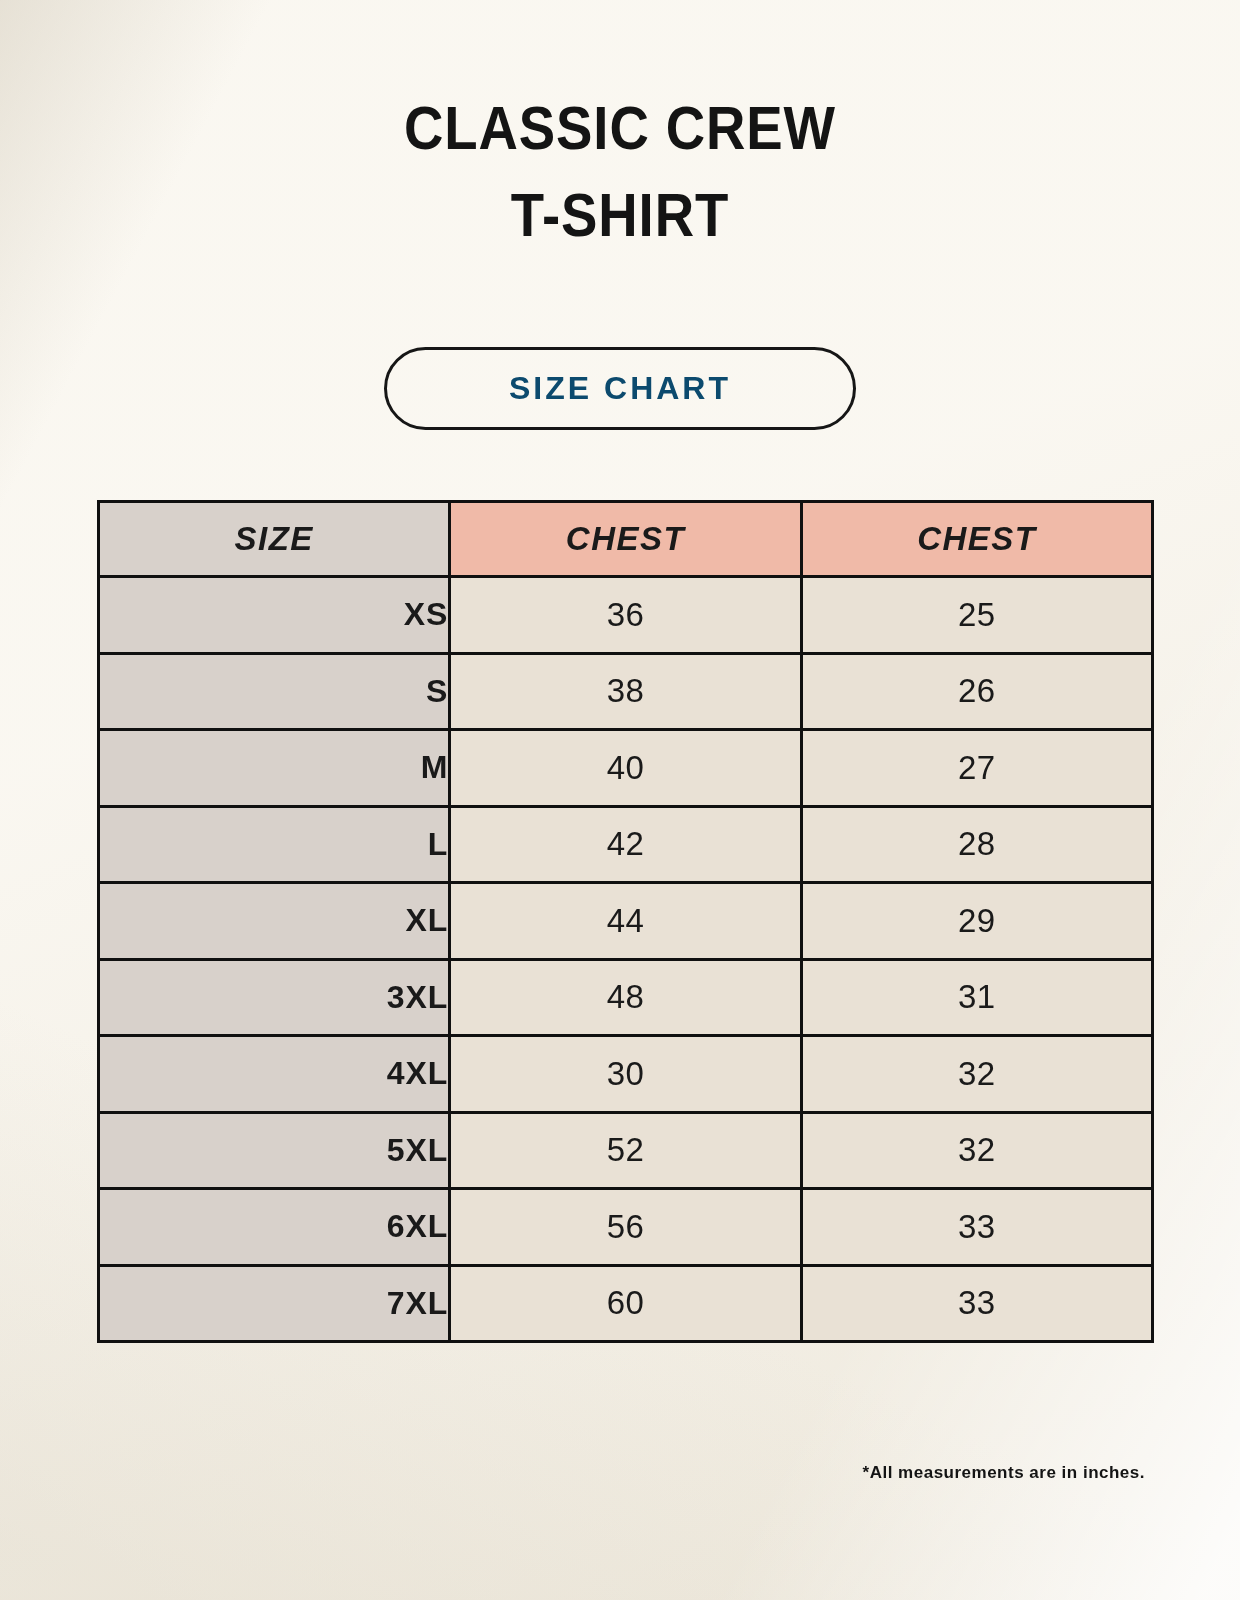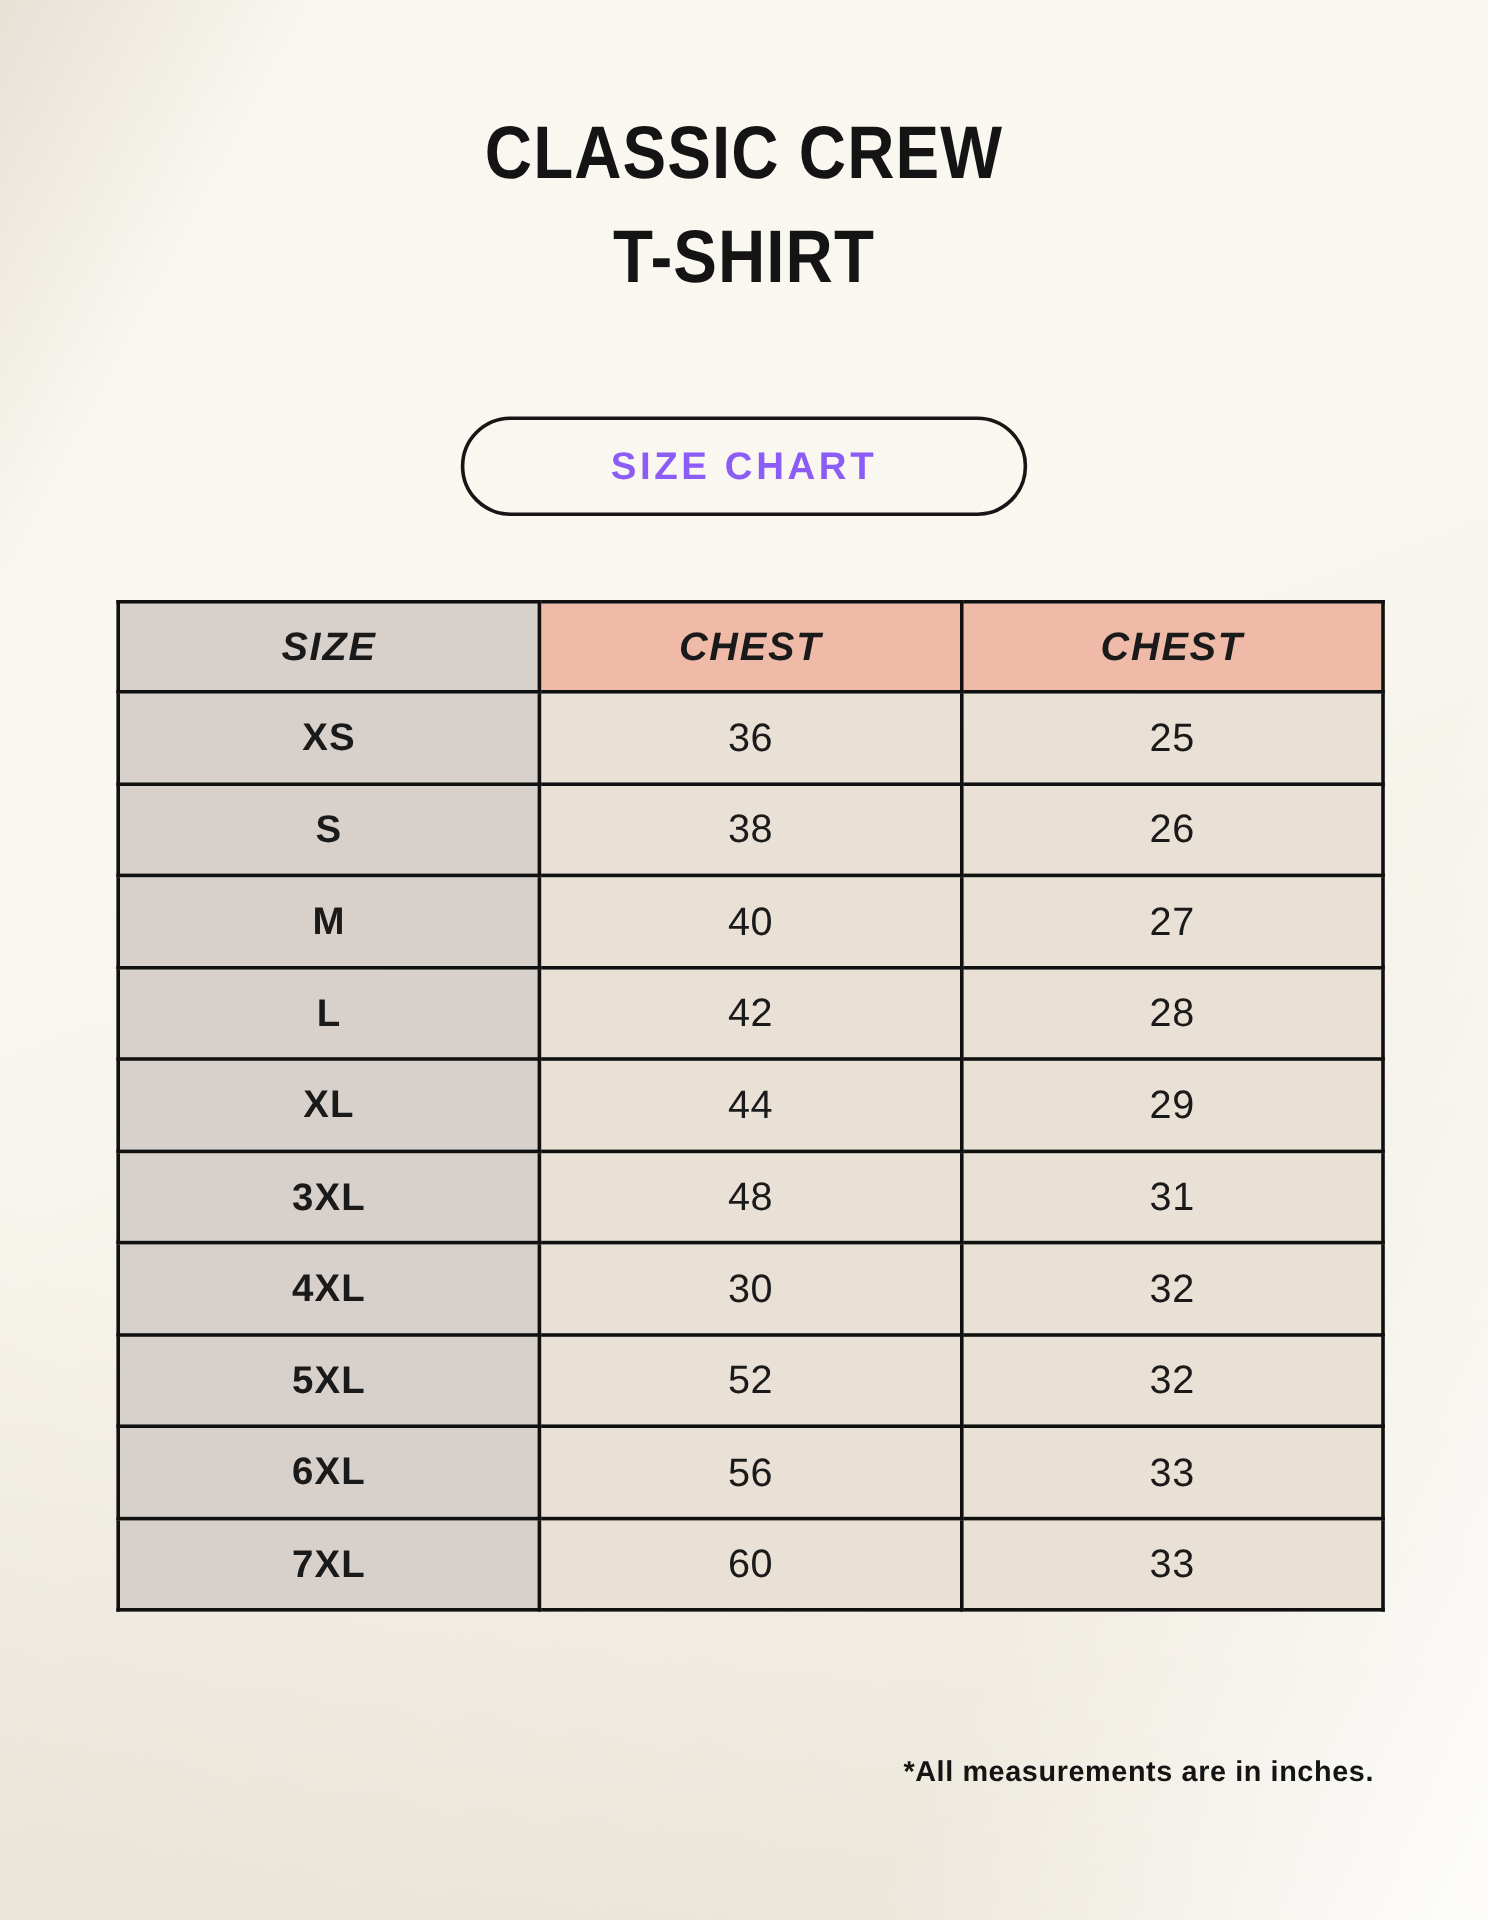--- a/index.html
+++ b/index.html
@@ -56,21 +56,21 @@
     border-radius: 42px;
     display: flex;
     align-items: center;
     justify-content: center;
     background: transparent;
   }
   .badge-label {
     font-size: 32px;
     font-weight: 700;
     letter-spacing: 3px;
-    color: #8b5cf6;
+    color: #0c4a6e;
   }
 
   .size-table {
     position: absolute;
     top: 500px;
     left: 97px;
     width: 1057px;
     border-collapse: collapse;
     table-layout: fixed;
   }
@@ -86,35 +86,36 @@
     font-size: 33px;
     font-weight: 700;
     letter-spacing: 1.5px;
     font-style: italic;
   }
   .size-table tbody th, .size-table tbody td { height: 76.5px; }
   .size-table tbody th {
     font-size: 32px;
     font-weight: 700;
     letter-spacing: 1px;
+    text-align: right;
   }
   .size-table tbody td {
     font-size: 33px;
     font-weight: 400;
     letter-spacing: 0.5px;
   }
   .col-size   { background: var(--size-column-fill, #d8d1cb); }
   .col-accent { background: var(--accent-salmon, #f0baa8); }
   .cell-fill  { background: var(--cell-fill, #e9e1d5); }
 
   .footnote {
     position: absolute;
     top: 1463px;
     right: 95px;
-    font-size: 24px;
+    font-size: 17px;
     font-weight: 700;
     letter-spacing: 0.5px;
     color: #141414;
   }
 </style>
 </head>
 <body>
 
 <div class="page">
   <div class="bg-sheen"></div>

